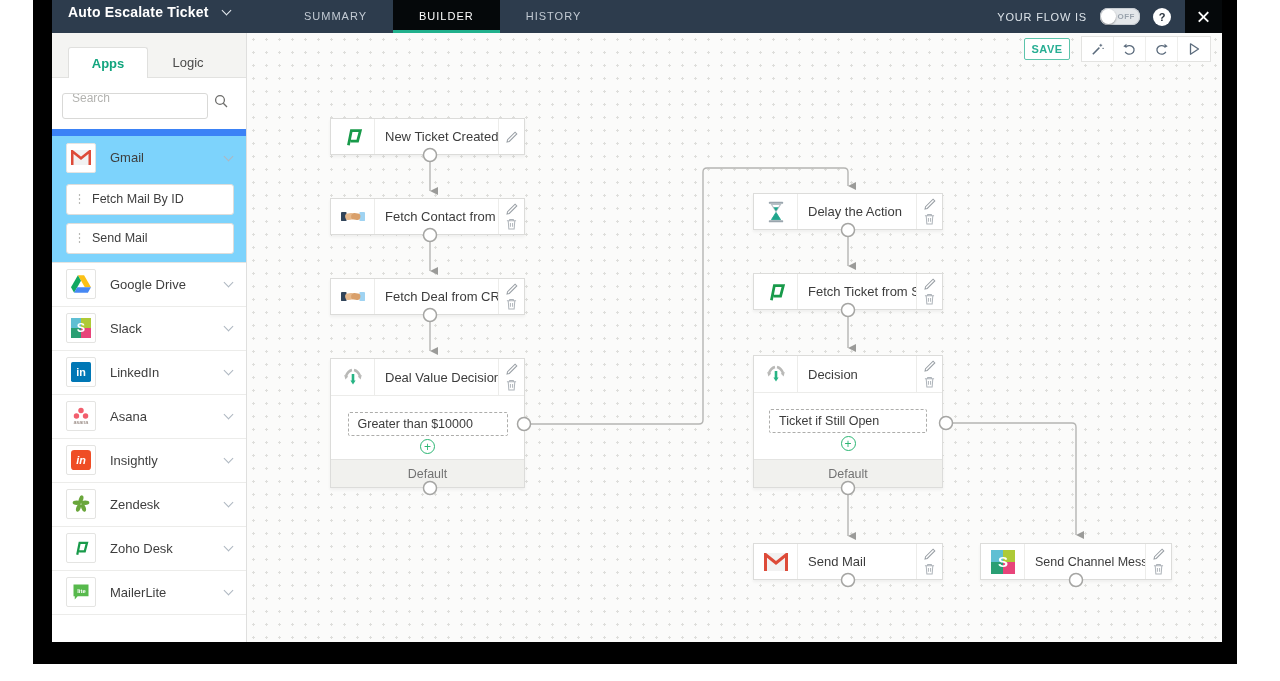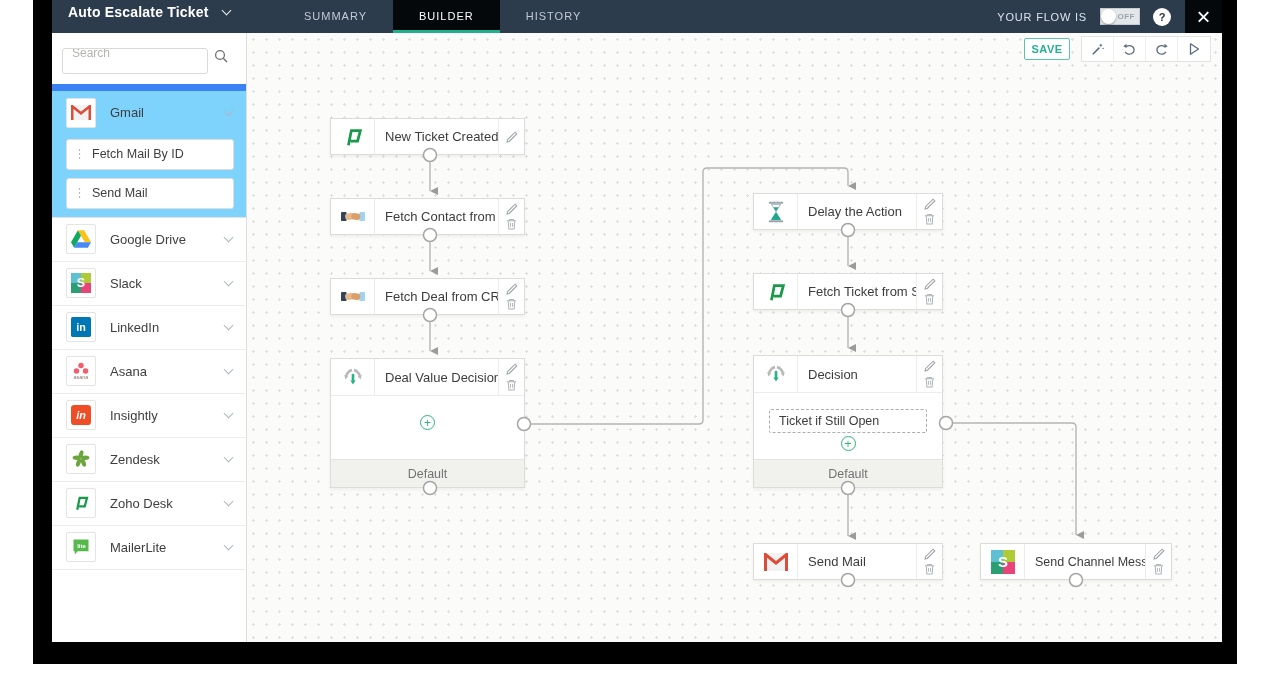--- a/index.html
+++ b/index.html
@@ -13,21 +13,21 @@
   .flow-title-wrap { position:absolute; left:16px; top:0; height:23px; display:flex; align-items:center; gap:14px; cursor:pointer; }
   .flow-title { color:#fff; font-size:14px; font-weight:bold; letter-spacing:.2px; }
   .chev { width:7px; height:7px; border-right:1.6px solid #aeb7c1; border-bottom:1.6px solid #aeb7c1; transform:rotate(45deg); margin-top:-3px; }
   .chev.white { border-color:#e8edf2; }
   .tb-tabs { position:absolute; left:226px; top:0; height:33px; display:flex; }
   .tb-tab { position:relative; height:33px; line-height:33px; padding:0 26px; color:#c3cbd4; font-size:11px; letter-spacing:1px; cursor:pointer; }
   .tb-tab.active { background:#05080a; color:#fff; }
   .tb-tab.active::after { content:""; position:absolute; left:0; right:0; bottom:0; height:3px; background:#21b08c; }
   .tb-right { position:absolute; right:51px; top:0; height:33px; display:flex; align-items:center; gap:13px; }
   .flow-status { color:#dde4ea; font-size:11px; letter-spacing:.8px; }
-  .toggle { width:40px; height:17px; background:#e4e7ea; border-radius:1px; position:relative; cursor:pointer; box-shadow:inset 0 0 0 1px #c7ccd1; }
+  .toggle { width:40px; height:17px; background:#e4e7ea; border-radius:8px; position:relative; cursor:pointer; box-shadow:inset 0 0 0 1px #c7ccd1; }
   .toggle .knob { position:absolute; left:1px; top:1px; width:15px; height:15px; border-radius:50%; background:#fff; box-shadow:0 1px 2px rgba(0,0,0,.35); }
   .toggle .t-label { position:absolute; right:5px; top:0; line-height:17px; font-size:8px; font-weight:bold; color:#9aa3ad; letter-spacing:.5px; }
   .help-btn { width:18px; height:18px; border-radius:50%; background:#fff; color:#28313c; font-size:11px; font-weight:bold; display:flex; align-items:center; justify-content:center; cursor:pointer; }
   .close-btn { position:absolute; right:0; top:0; width:37px; height:33px; background:#05080a; color:#fff; font-size:24px; font-weight:300; display:flex; align-items:center; justify-content:center; cursor:pointer; line-height:1; }
 
   
   .sidebar { position:absolute; left:0; top:33px; width:195px; height:609px; background:#fff; border-right:1px solid #dfdfde; }
   .side-tabs { height:45px; background:#f4f4f2; border-bottom:1px solid #e2e2e0; position:relative; }
   .side-tab { position:absolute; top:14px; height:31px; width:80px; text-align:center; line-height:31px; font-size:13px; color:#4a4a4a; cursor:pointer; }
   .side-tab.active { left:16px; background:#fff; border:1px solid #e0e0de; border-bottom:none; border-radius:3px 3px 0 0; color:#12a57e; font-weight:bold; }
@@ -91,20 +91,24 @@
           <div class="toggle">
             <div class="knob"></div>
             <div class="t-label">OFF</div>
           </div>
           <div class="help-btn">?</div>
         </div>
         <div class="close-btn">×</div>
       </div>
 
       <div class="sidebar">
+        <div class="side-tabs">
+          <div class="side-tab active">Apps</div>
+          <div class="side-tab inactive">Logic</div>
+        </div>
         <div class="search-wrap">
           <input class="search-input" placeholder="Search" style="">
           <span class="search-ico">
             <svg width="14" height="14" viewBox="0 0 14 14">
                 <circle cx="6" cy="6" r="4.4" fill="none" stroke="#6d6d6b" stroke-width="1.3"></circle>
                 <line x1="9.3" y1="9.3" x2="13" y2="13" stroke="#6d6d6b" stroke-width="1.3"></line>
               </svg>
           </span>
         </div>
 
@@ -336,20 +340,21 @@
                   </svg>
                 </span>
               <span class="mini-btn">
                   <svg width="11" height="12" viewBox="0 0 12 13">
                     <path d="M1 3 H11 M4 3 V1.6 H8 V3 M2.4 3 L3.1 12 H8.9 L9.6 3 M4.8 5.4 V9.6 M7.2 5.4 V9.6" fill="none" stroke="#aeb4ba" stroke-width="1.1"></path>
                   </svg>
                 </span>
             </span>
           </div>
           <div class="dn-body">
+            <div class="branch-box">Greater than $10000</div>
             <div class="plus-btn">+</div>
           </div>
           <div class="dn-footer">Default</div>
         </div>
 
         <div class="node" style="left:506px; top:160px; width:190px; height:37px;">
           <span class="node-icon">
             <svg width="18" height="22" viewBox="0 0 20 24">
                 <rect x="2" y="0.5" width="16" height="2.4" rx="1" fill="#9aa5ad"></rect>
                 <rect x="2" y="21.1" width="16" height="2.4" rx="1" fill="#9aa5ad"></rect>

